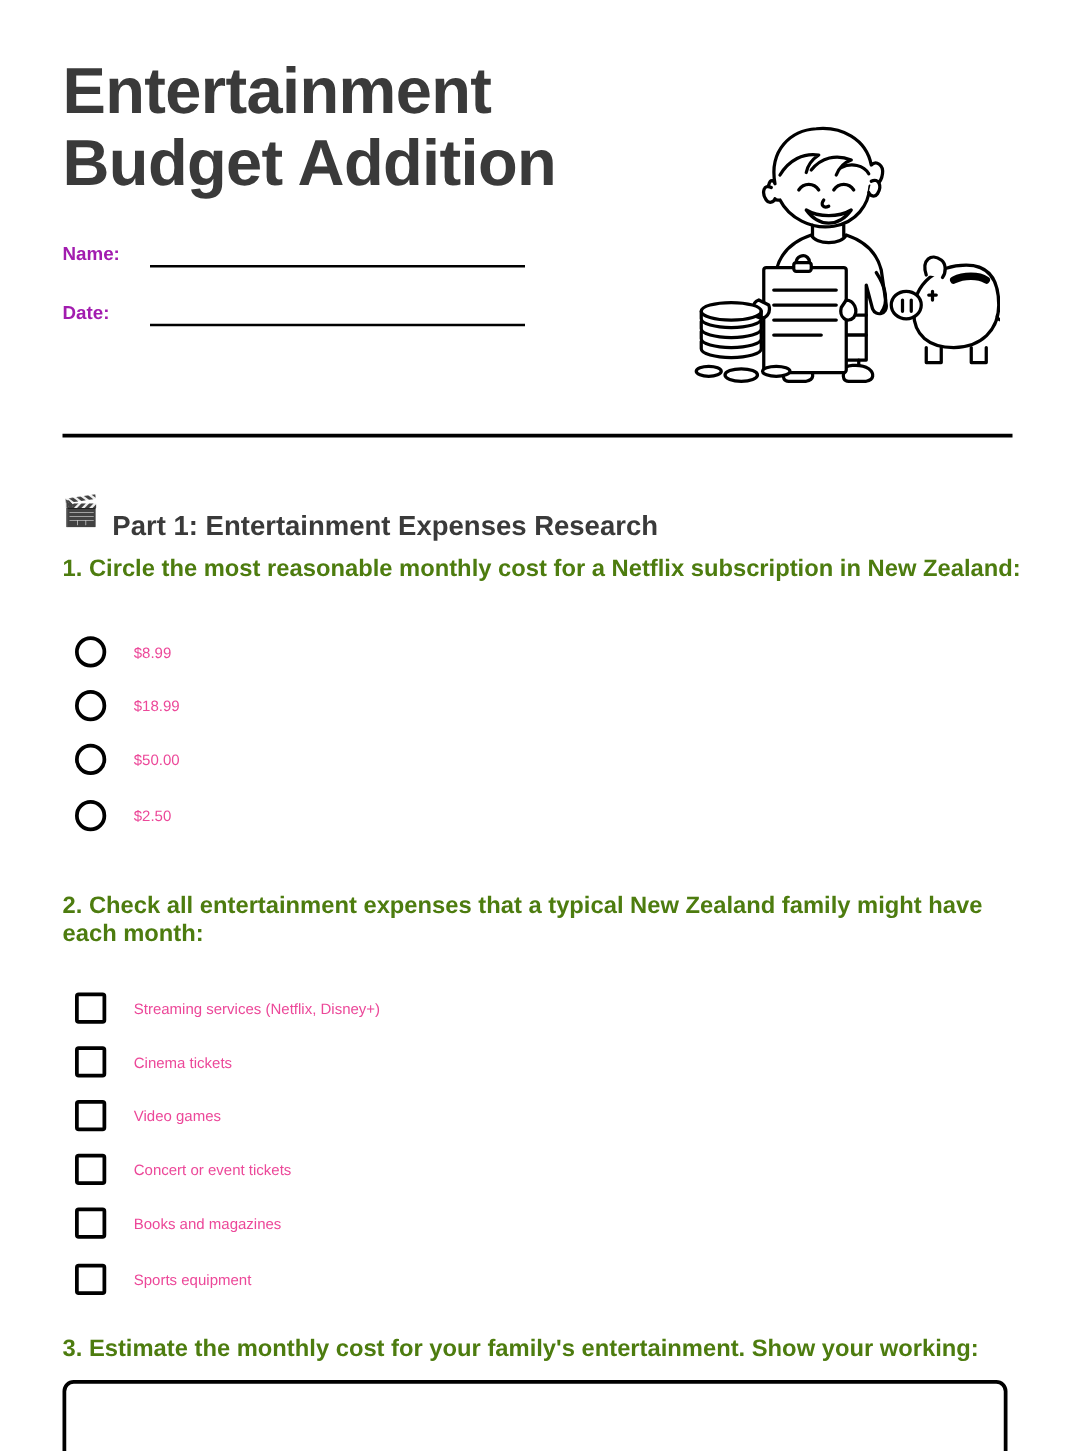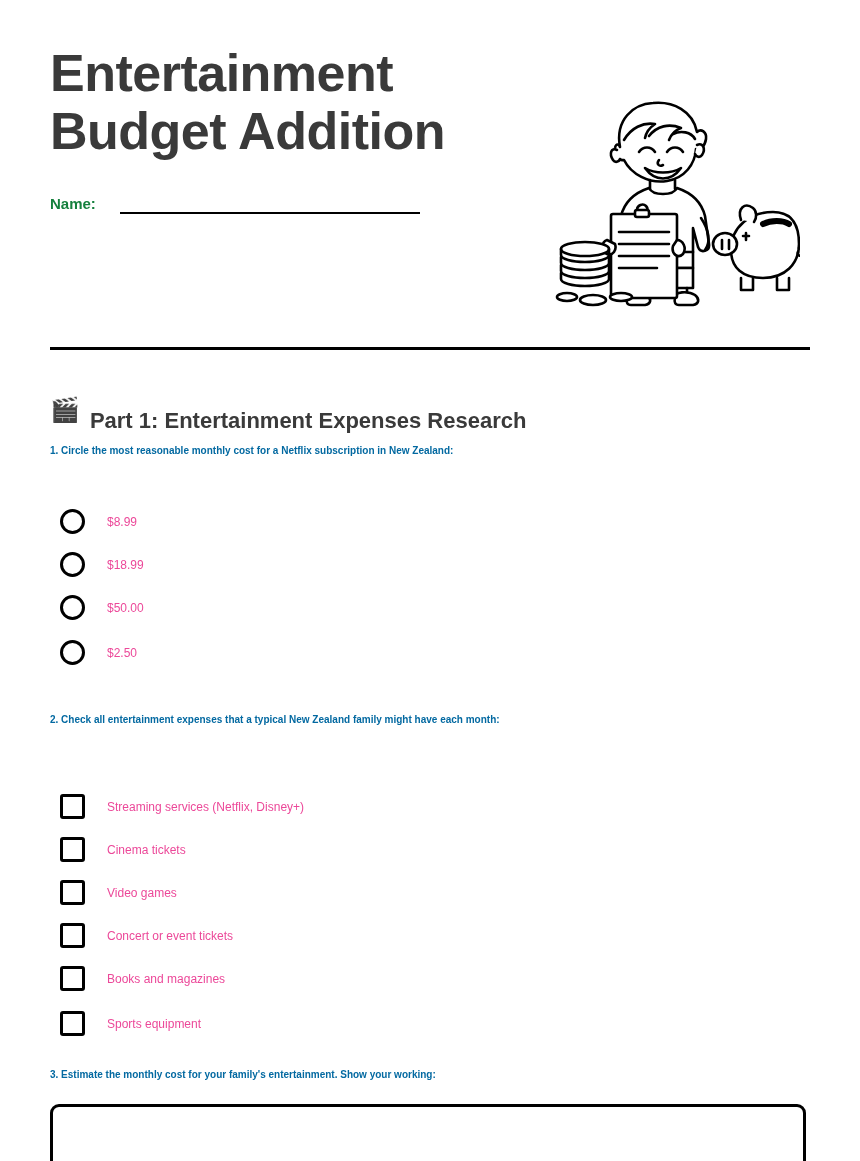--- a/index.html
+++ b/index.html
@@ -46,21 +46,21 @@
   }
   .field-row {
     display: flex;
     align-items: flex-end;
     height: 36px;
     margin-bottom: 11px;
   }
   .field-label {
     font-size: 15px;
     font-weight: bold;
-    color: #15803d;
+    color: #a21caf;
     width: 70px;
     flex: 0 0 70px;
     line-height: 1;
     padding-bottom: 3px;
   }
   .field-line {
     flex: 0 0 300px;
     height: 0;
     border-bottom: 2px solid #000;
   }
@@ -104,23 +104,23 @@
     font-weight: bold;
     color: #3a3a3a;
     line-height: 1;
     margin-top: 22px;
   }
 
   
   .question {
     position: absolute;
     left: 50px;
-    font-size: 10px;
+    font-size: 19px;
     font-weight: bold;
-    color: #0369a1;
+    color: #4d7c0f;
     line-height: 1.2;
     width: 770px;
   }
   #q1 { top: 445px; }
   #q2 { top: 714px; }
   #q3 { top: 1069px; }
 
   
   .options {
     position: absolute;
@@ -182,20 +182,24 @@
 <div class="page">
 
   <div class="header-area">
     <h1 class="doc-title">Entertainment Budget Addition</h1>
 
     <div class="field-rows">
       <div class="field-row">
         <span class="field-label">Name:</span>
         <span class="field-line"></span>
       </div>
+      <div class="field-row">
+        <span class="field-label">Date:</span>
+        <span class="field-line"></span>
+      </div>
     </div>
   </div>
 
   <div class="illustration">
     <svg viewBox="0 0 255 220" xmlns="http://www.w3.org/2000/svg" fill="none" stroke="#000" stroke-width="2.6" stroke-linecap="round" stroke-linejoin="round">
 
       <path d="M75 55 C70 28 88 12 108 11 C128 9 148 19 152 40 C156 36 162 40 161 47
                C160 55 154 58 151 57 C150 72 140 86 122 89 C104 92 86 82 79 68
                C73 69 68 63 70 56 C71 51 74 52 75 55 Z" fill="#fff"></path>
 

